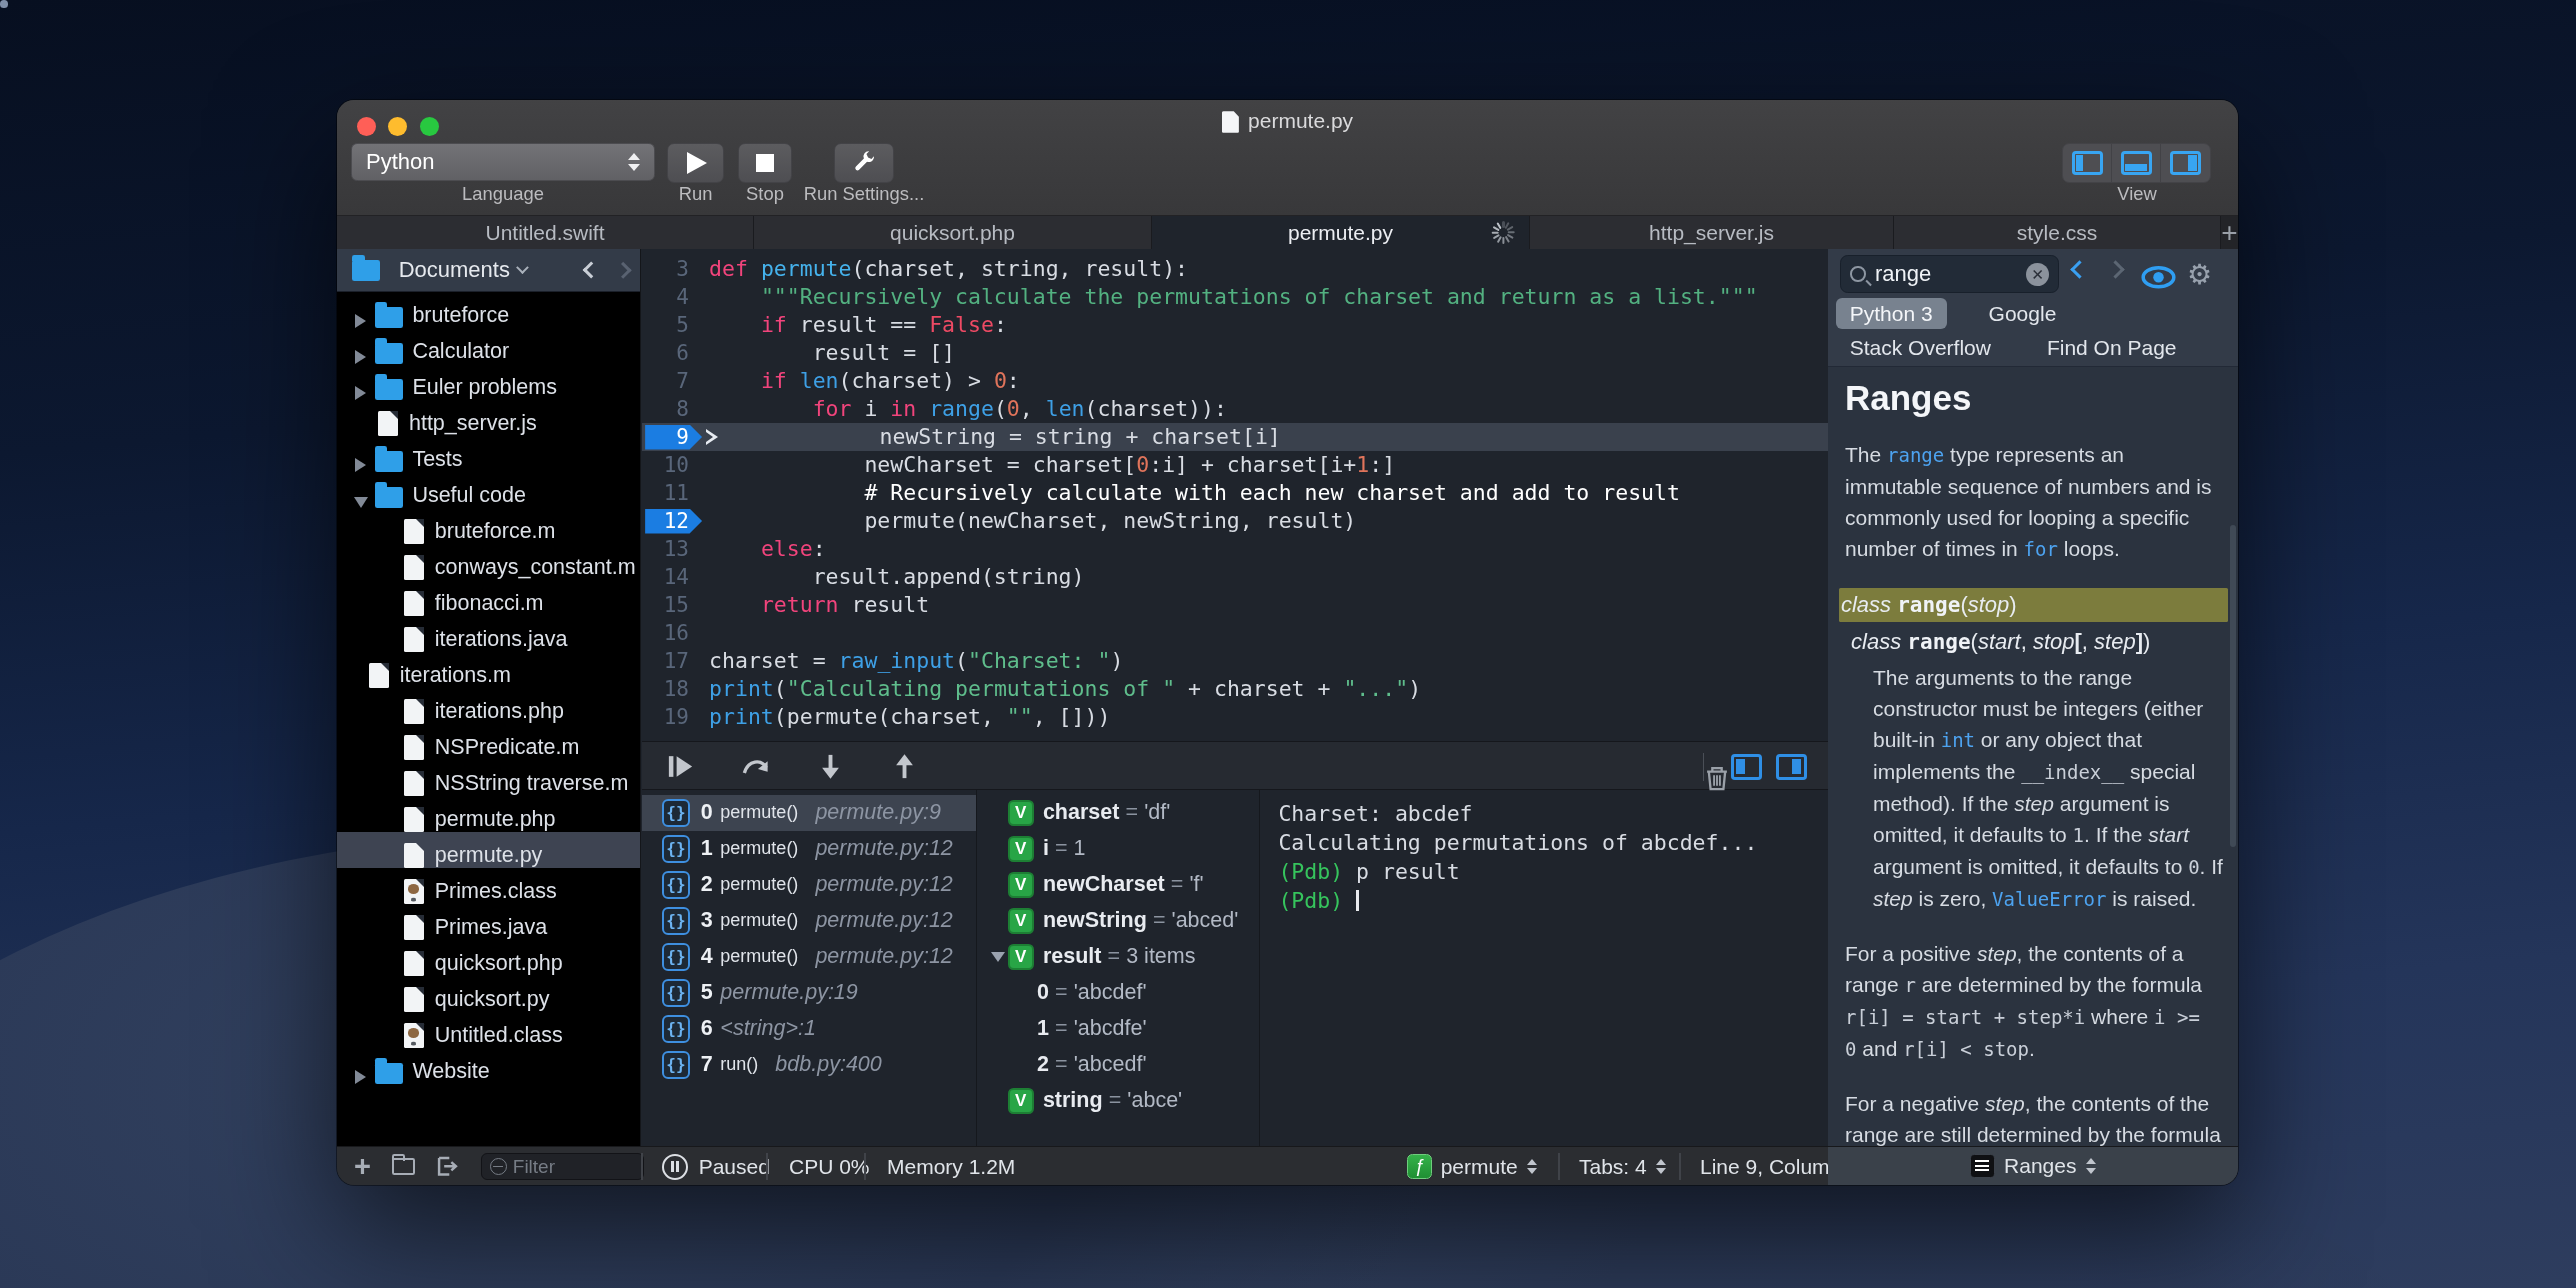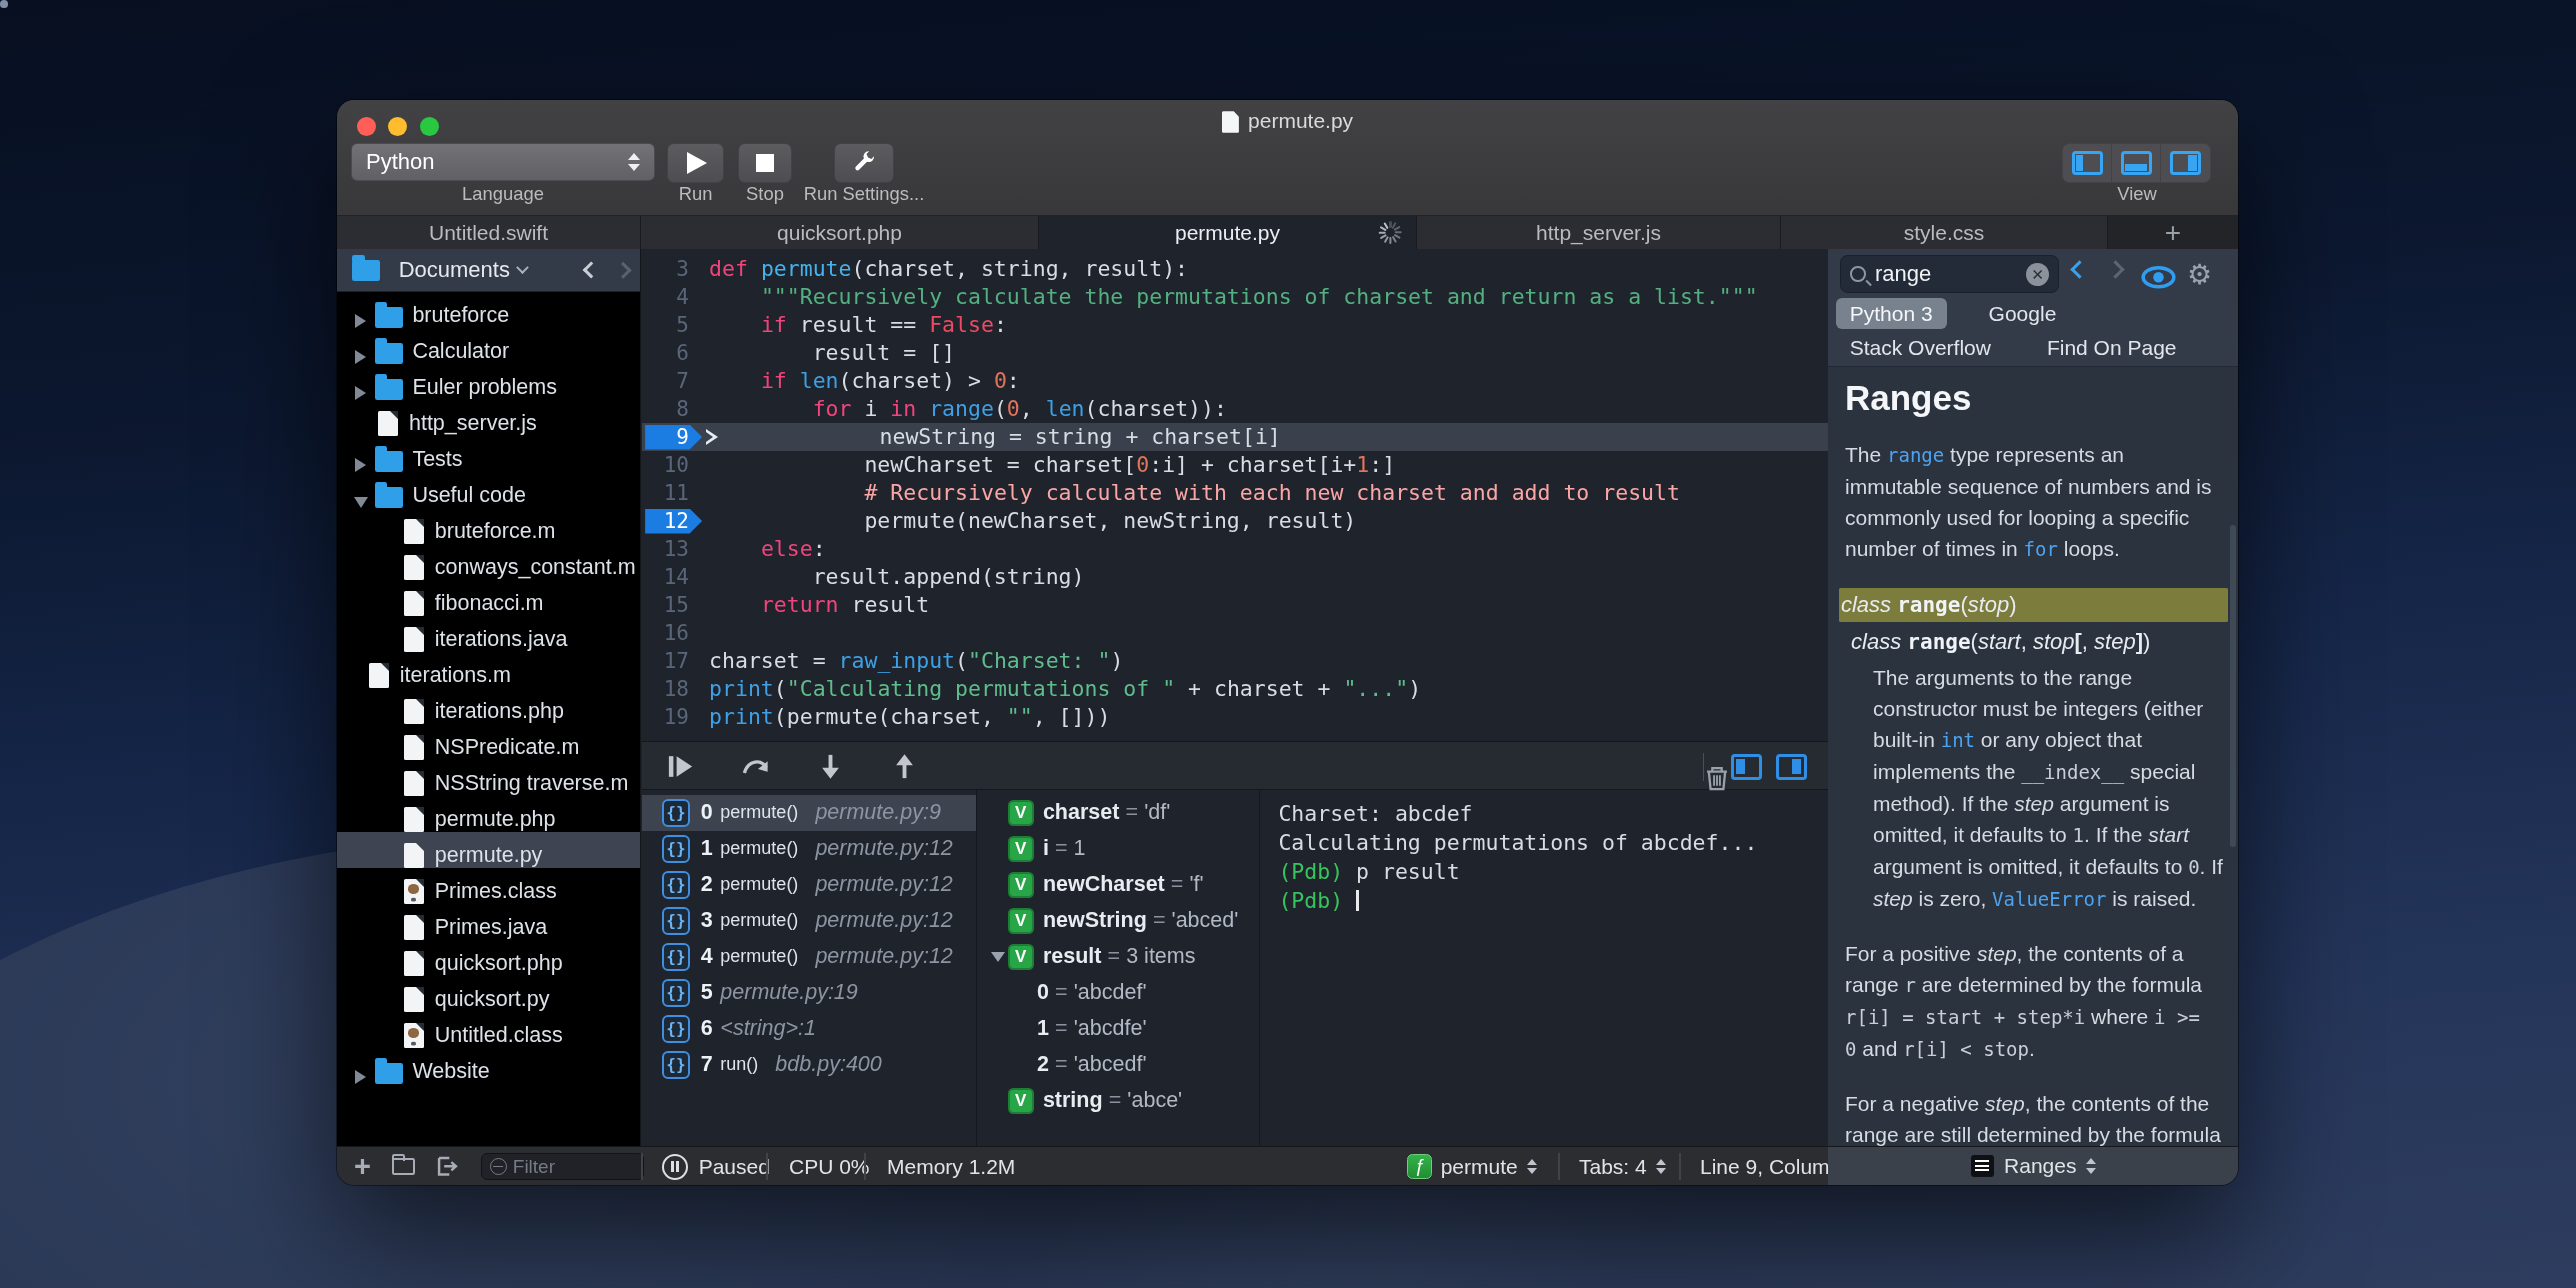--- a/index.html
+++ b/index.html
@@ -89,21 +89,21 @@
   .gut.badge:before { content:""; position:absolute; left:3.1px; top:1.5px; bottom:1.5px; width:57px; background:#1b7de2;
     clip-path:polygon(0 0,78% 0,100% 50%,78% 100%,0 100%); z-index:0; }
   .gut span { position:relative; z-index:1; }
   .exec-arrow { width:0; height:0; border-left:12.3px solid transparent; border-top:8.4px solid transparent; border-bottom:8.4px solid transparent; margin-left:3.1px; position:relative; }
   .exec-arrow:before { content:""; position:absolute; left:-12.3px; top:-8.4px; width:0; height:0;
     border-left:12.3px solid #e8ecf2; border-top:8.4px solid transparent; border-bottom:8.4px solid transparent; }
   .exec-arrow:after { content:""; position:absolute; left:-12.3px; top:-5.4px; width:0; height:0;
     border-left:7.7px solid #3a414d; border-top:5.4px solid transparent; border-bottom:5.4px solid transparent; }
   pre.codeline { font:21.5px/28px "DejaVu Sans Mono",monospace; color:#d8dce3; white-space:pre; margin-left:6.1px; }
   .tk-k{color:#f1447c;} .tk-c{color:#ee4a64;} .tk-b{color:#3ea0e6;} .tk-f{color:#45b2ec;}
-  .tk-s{color:#5fbd8c;} .tk-d{color:#53b181;} .tk-n{color:#e0745b;} .tk-m{color:#fca5a5;} .tk-p{color:#d8dce3;}
+  .tk-s{color:#5fbd8c;} .tk-d{color:#53b181;} .tk-n{color:#e0745b;} .tk-m{color:#ffffff;} .tk-p{color:#d8dce3;}
 
   
   .dbgbar { position:absolute; left:0; top:492px; width:100%; height:49px; background:#262a31; border-top:0.8px solid #15171c; border-bottom:0.8px solid #15171c; }
   .dbgbar svg { position:absolute; top:9.2px; }
   .dbg-toggles { position:absolute; right:21.5px; top:10.7px; display:flex; gap:14px; align-items:center; }
   .ptog { width:31px; height:26px; border:3.1px solid #2f8fe6; border-radius:3.8px; position:relative; }
   .ptog i { position:absolute; top:2.3px; bottom:2.3px; width:9.2px; background:#2f8fe6; }
   .ptog.l i { left:2.3px; } .ptog.r i { right:2.3px; }
   .vdiv { width:1.5px; height:28px; background:#4a4f57; margin-right:12.3px; }
   .dbg { position:absolute; left:0; top:541px; right:0; bottom:0; display:flex; }
@@ -245,21 +245,21 @@
         <div class="sbtn">
             <span class="vic v3">
               <i></i>
             </span>
           </div>
       </div>
       <div class="ctl-label" style="left:1725px; width:150px;">View</div>
     </div>
 
     <div class="tabbar" id="tabbar">
-        <div class="tab" style="width: 304px;">
+        <div class="tab" style="width: 417px;">
           <span>Untitled.swift</span>
         </div>
         <div class="tab" style="width: 398px;">
           <span>quicksort.php</span>
         </div>
         <div class="tab active" style="width: 378px;">
           <span>permute.py</span>
           <span class="spinner">
             <span style="transform: rotate(0deg); opacity: 0.25;"></span>
             <span style="transform: rotate(30deg); opacity: 0.31;"></span>

